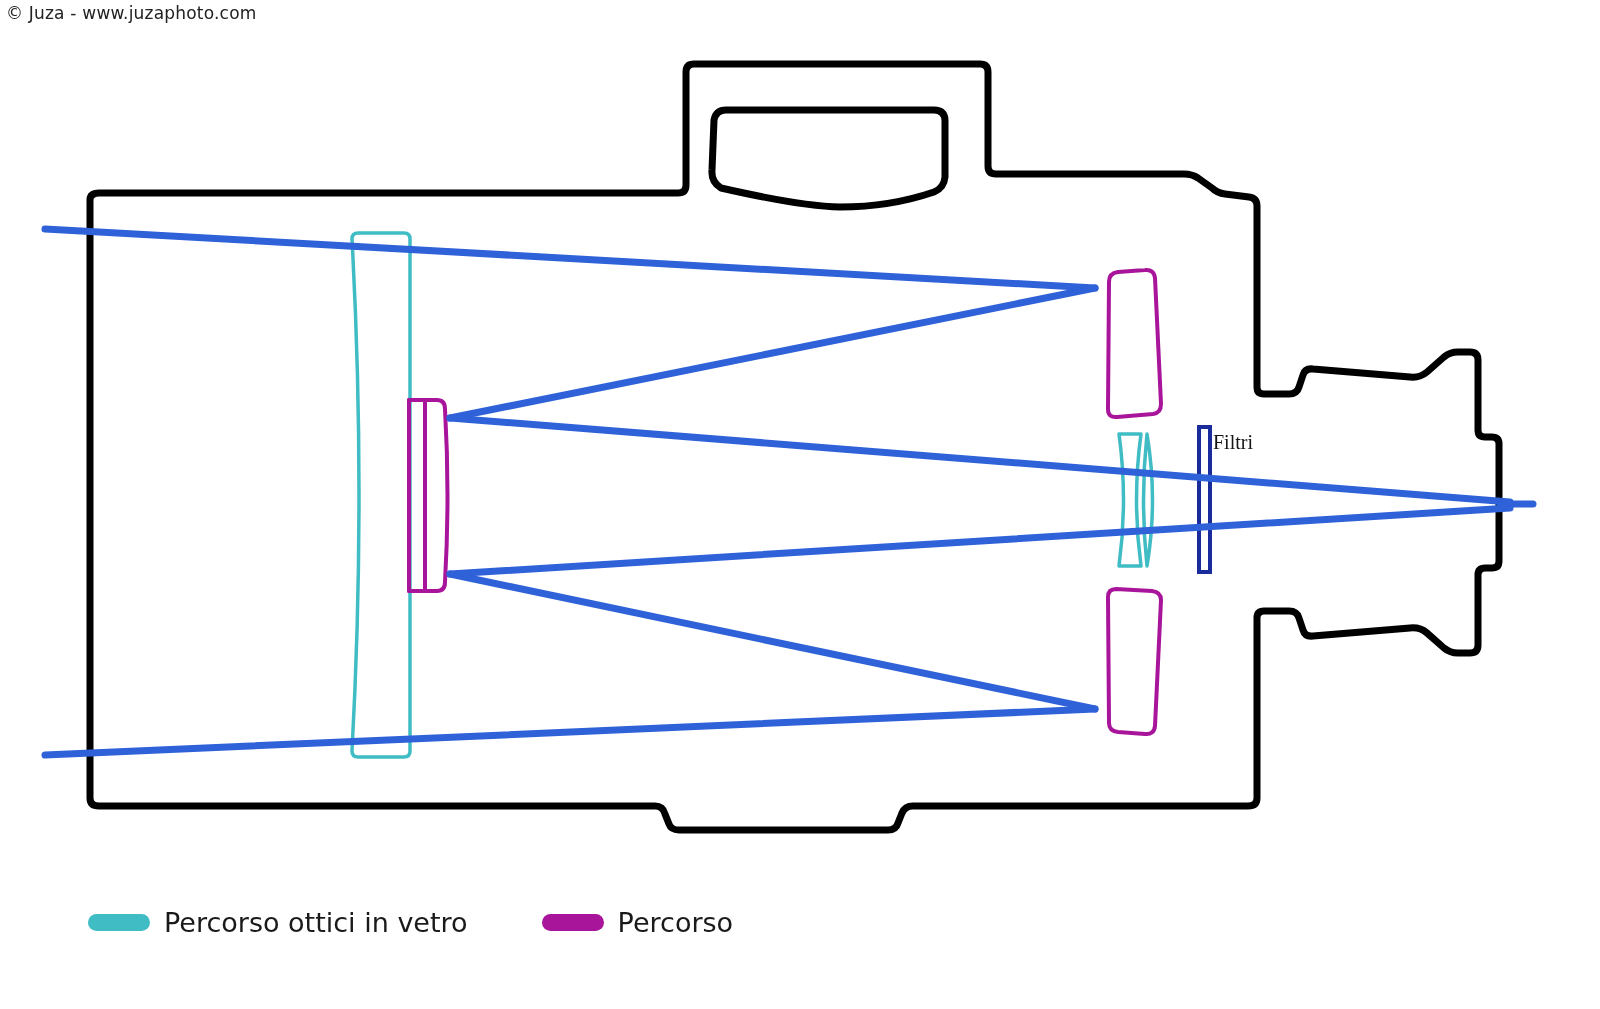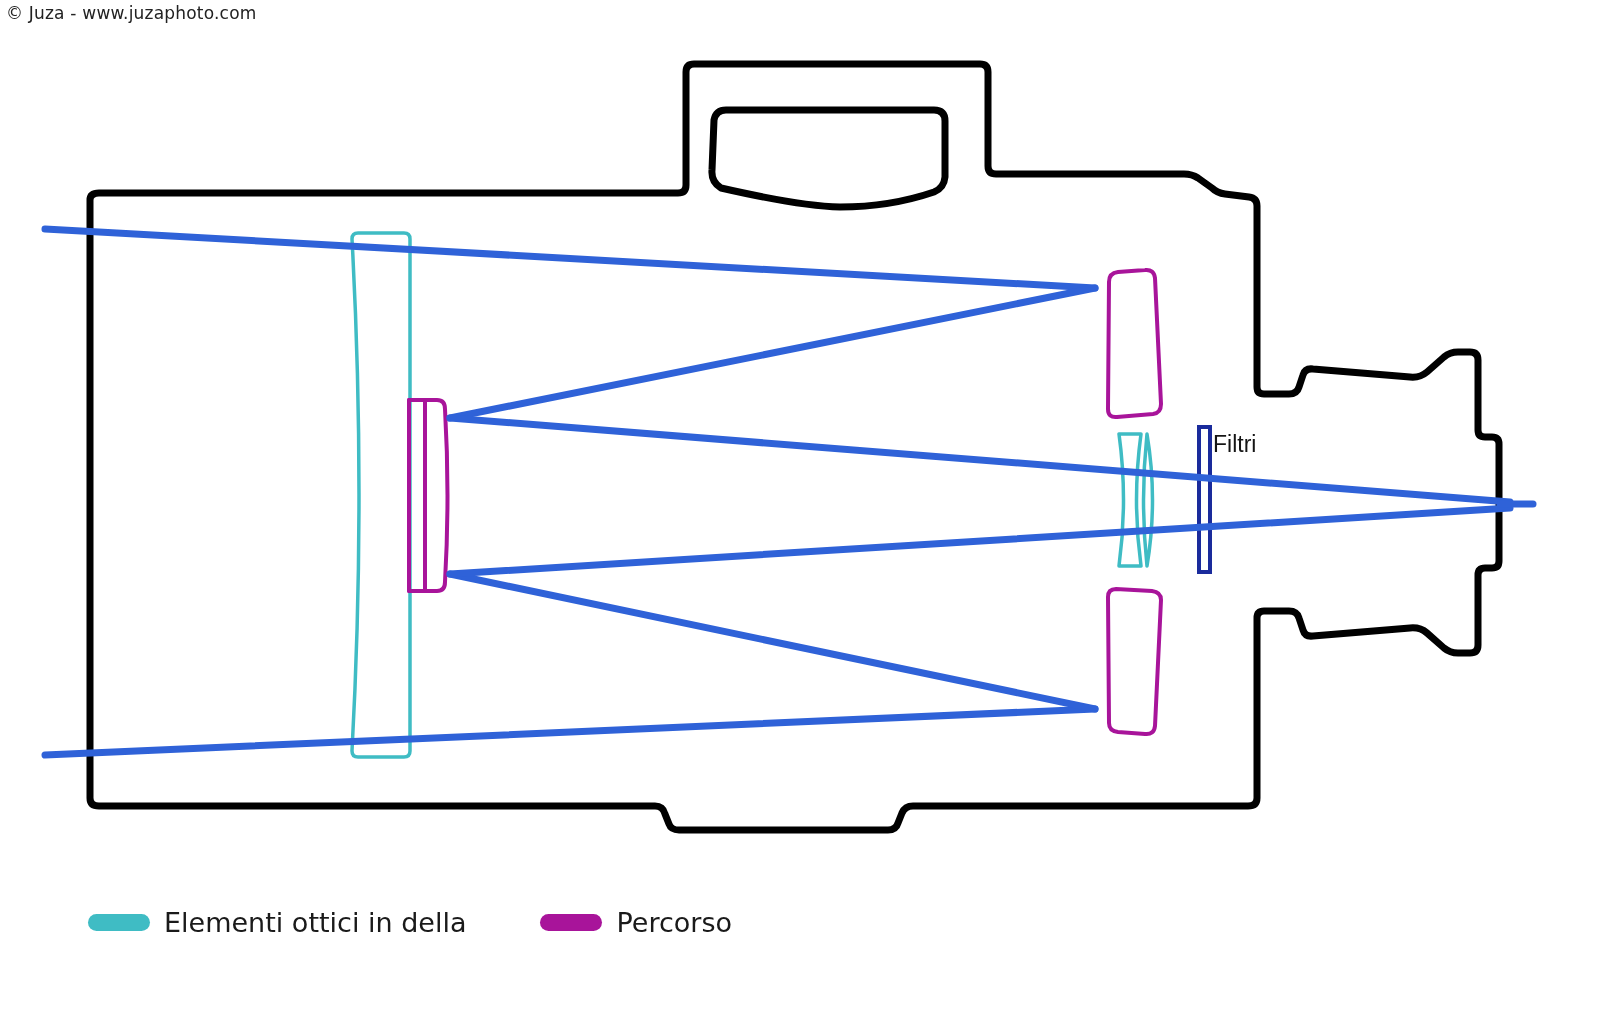--- a/index.html
+++ b/index.html
@@ -65,23 +65,23 @@
     color: #1a1a1a;
     white-space: nowrap;
     font-family: "DejaVu Sans", "Liberation Sans", sans-serif;
   }
   .gap-a { width: 54px; }
   .gap-b { width: 74px; }
   .filter-label {
     position: absolute;
     left: 1213px;
     top: 431px;
-    font-size: 23px;
+    font-size: 20px;
     color: #151515;
-    font-family: Liberation Sans, sans-serif;
+    font-family: Liberation Serif, serif;
     white-space: nowrap;
   }
 </style>
 </head>
 <body>
 
 <div id="page">
 
   <div class="credit">© Juza - www.juzaphoto.com</div>
 
@@ -244,21 +244,21 @@
 
   <div class="filter-label">Filtri</div>
 
   <div class="legend">
 
 
     <div class="gap-a"></div>
 
     <div class="legend-item">
       <span class="swatch" style="background:#3fbcc4"></span>
-      <span class="legend-label">Elementi ottici in della</span>
+      <span class="legend-label">Percorso ottici in vetro</span>
     </div>
 
     <div class="gap-b"></div>
 
     <div class="legend-item">
       <span class="swatch" style="background:#a8149a"></span>
       <span class="legend-label">Percorso</span>
     </div>
 
   </div>

